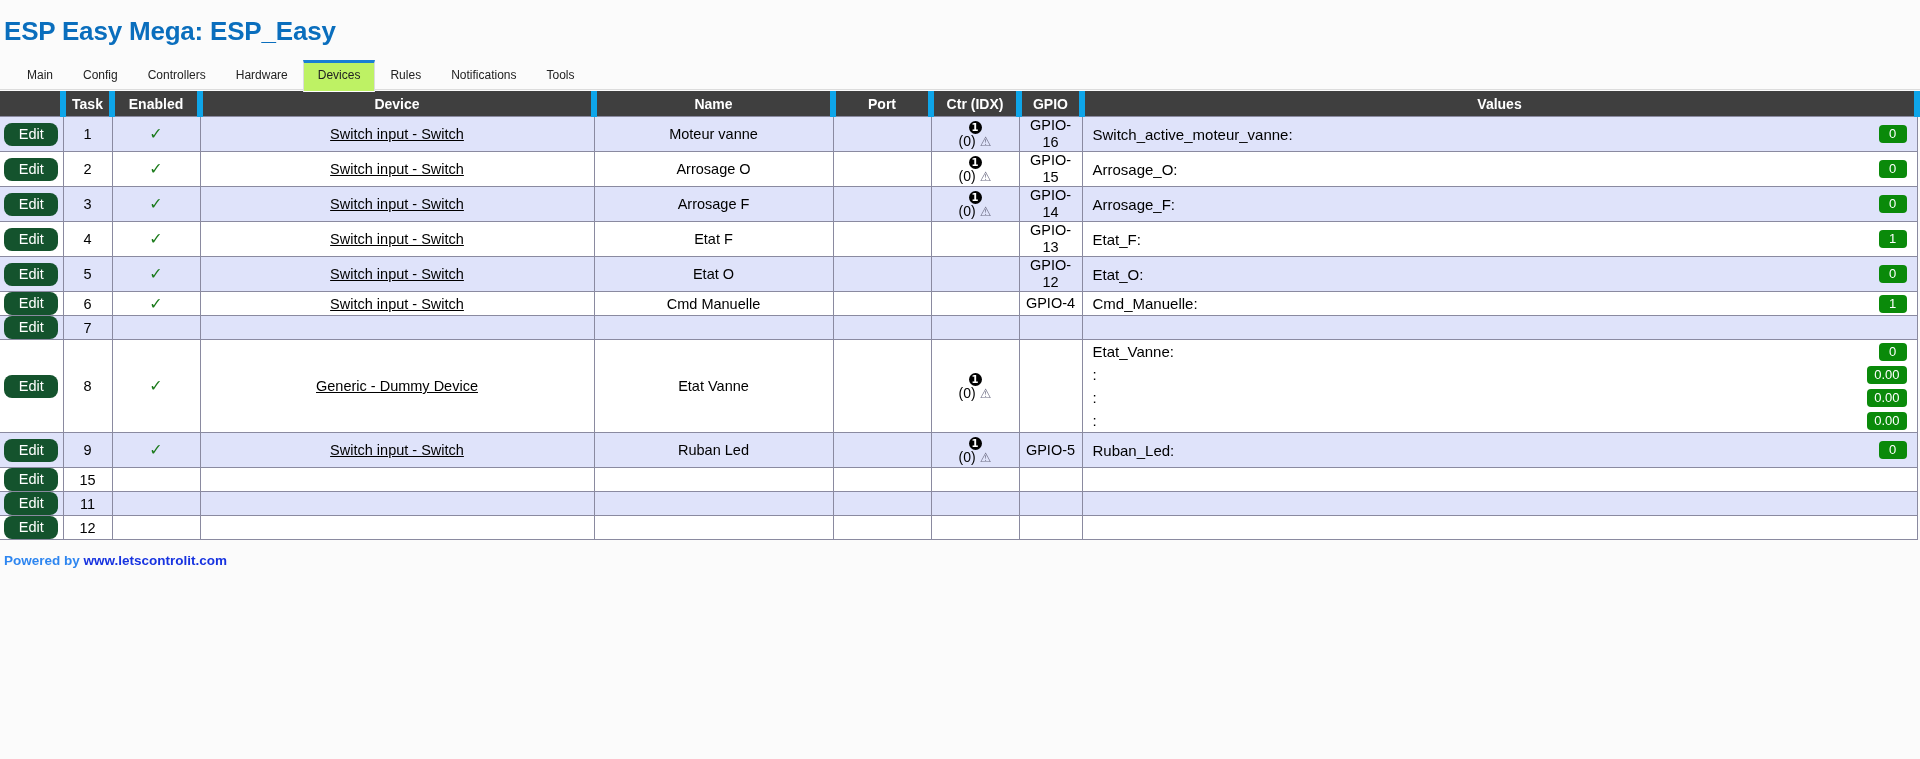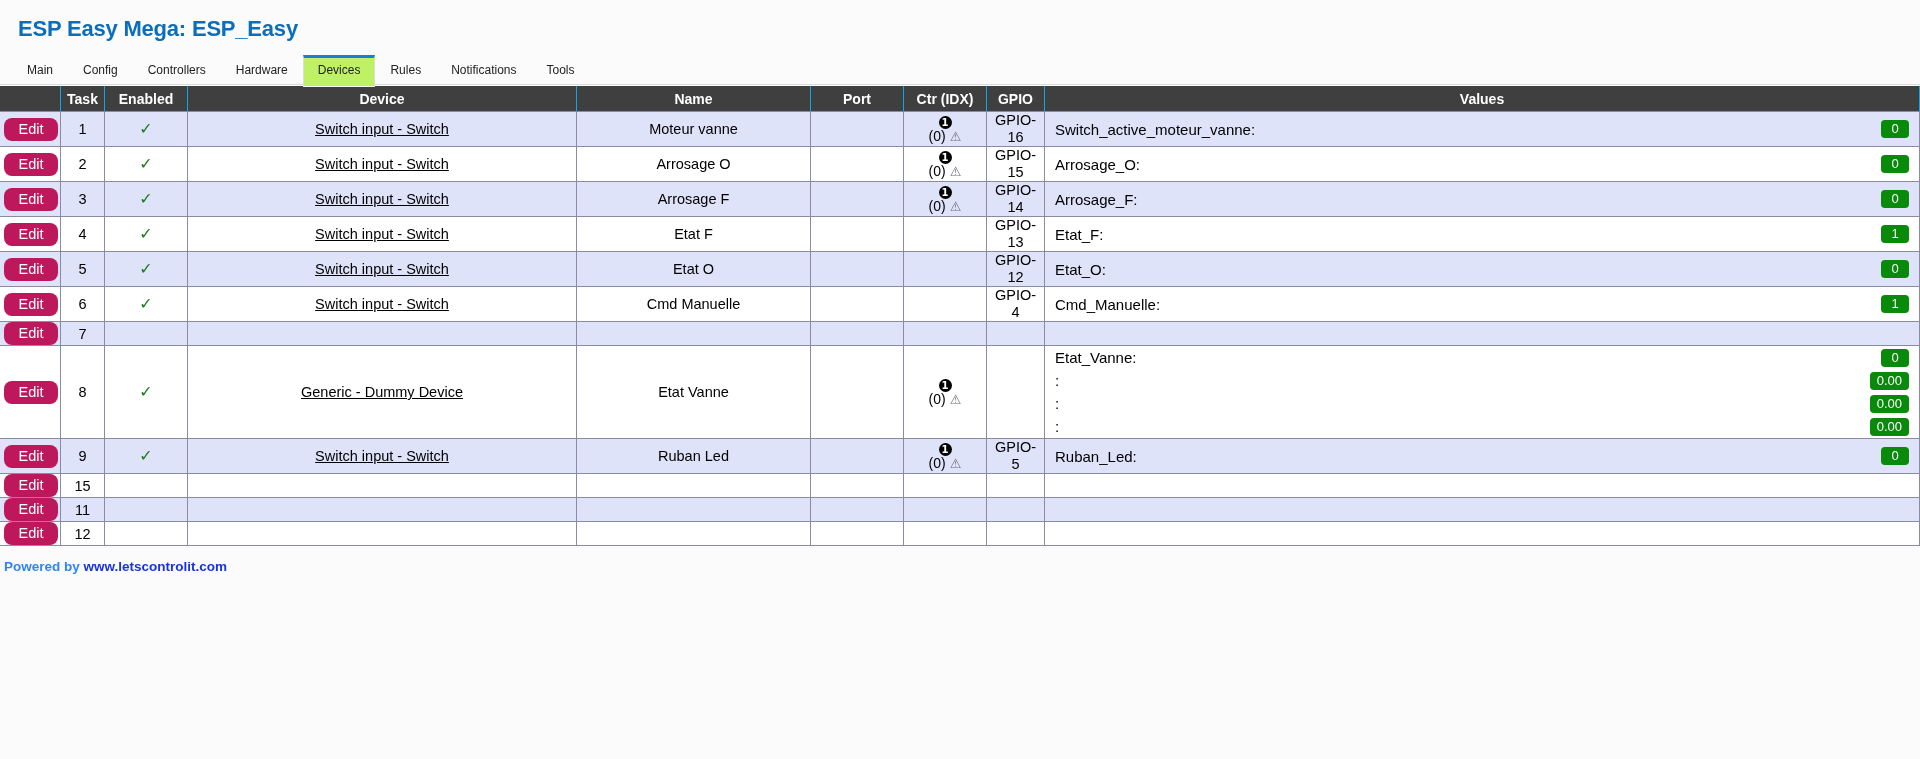--- a/index.html
+++ b/index.html
@@ -11,24 +11,24 @@
   }
   body {
     width: 1920px;
     height: 759px;
     overflow: hidden;
     color: #000;
   }
 
   
   .page-title {
-    font-size: 22px;
+    font-size: 26px;
     font-weight: bold;
     color: #0a6ebd;
-    padding: 16px 0 0 18px;
+    padding: 16px 0 0 4px;
     letter-spacing: -0.2px;
   }
 
   
   .tabbar {
     position: relative;
     margin-top: 12px;
     height: 31px;
     border-bottom: 1px solid #dcdcdc;
     padding-left: 12px;
@@ -66,21 +66,21 @@
     margin-top: 1px;
   }
   table.devices th {
     background: #3f3f3f;
     color: #ffffff;
     font-size: 14px;
     font-weight: bold;
     height: 25px;
     padding: 0;
     text-align: center;
-    border-right: 1px solid #0ea5e9;
+    border-right: 6px solid #0ea5e9;
   }
   table.devices th.blank { background: #3f3f3f; }
   table.devices td {
     border: 1px solid #8a8aa0;
     border-left: none;
     border-right: 1px solid #8a8aa0;
     padding: 0 4px;
     text-align: center;
     vertical-align: middle;
     background: #ffffff;
@@ -99,21 +99,21 @@
   td.c-device  { width: 388px; text-decoration: underline; }
   td.c-name    { width: 233px; }
   td.c-port    { width: 92px; }
   td.c-ctr     { width: 82px; }
   td.c-gpio    { width: 57px; }
   td.c-values  { width: auto; padding: 0; }
 
   
   .edit-btn {
     display: inline-block;
-    background: #be185d;
+    background: #14532d;
     color: #ffffff;
     font-size: 14.5px;
     font-family: "Liberation Sans", sans-serif;
     border: none;
     border-radius: 8px;
     padding: 3px 0 4px 0;
     width: 54px;
     text-align: center;
     cursor: pointer;
     line-height: 16px;

